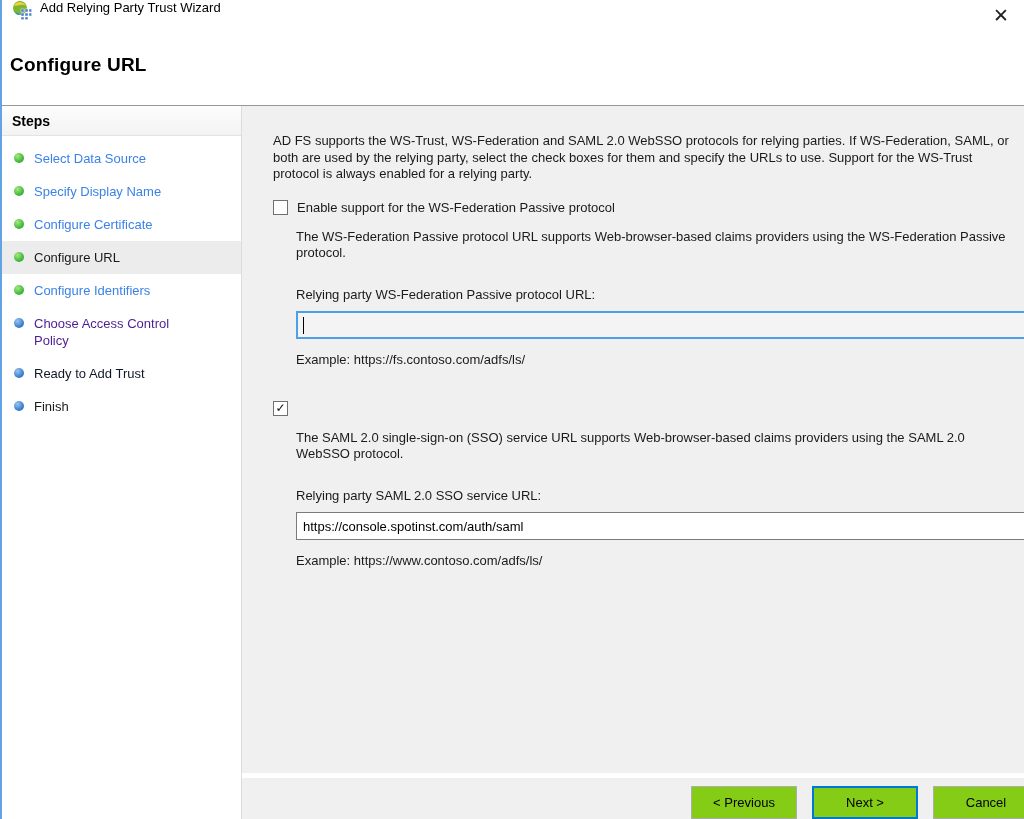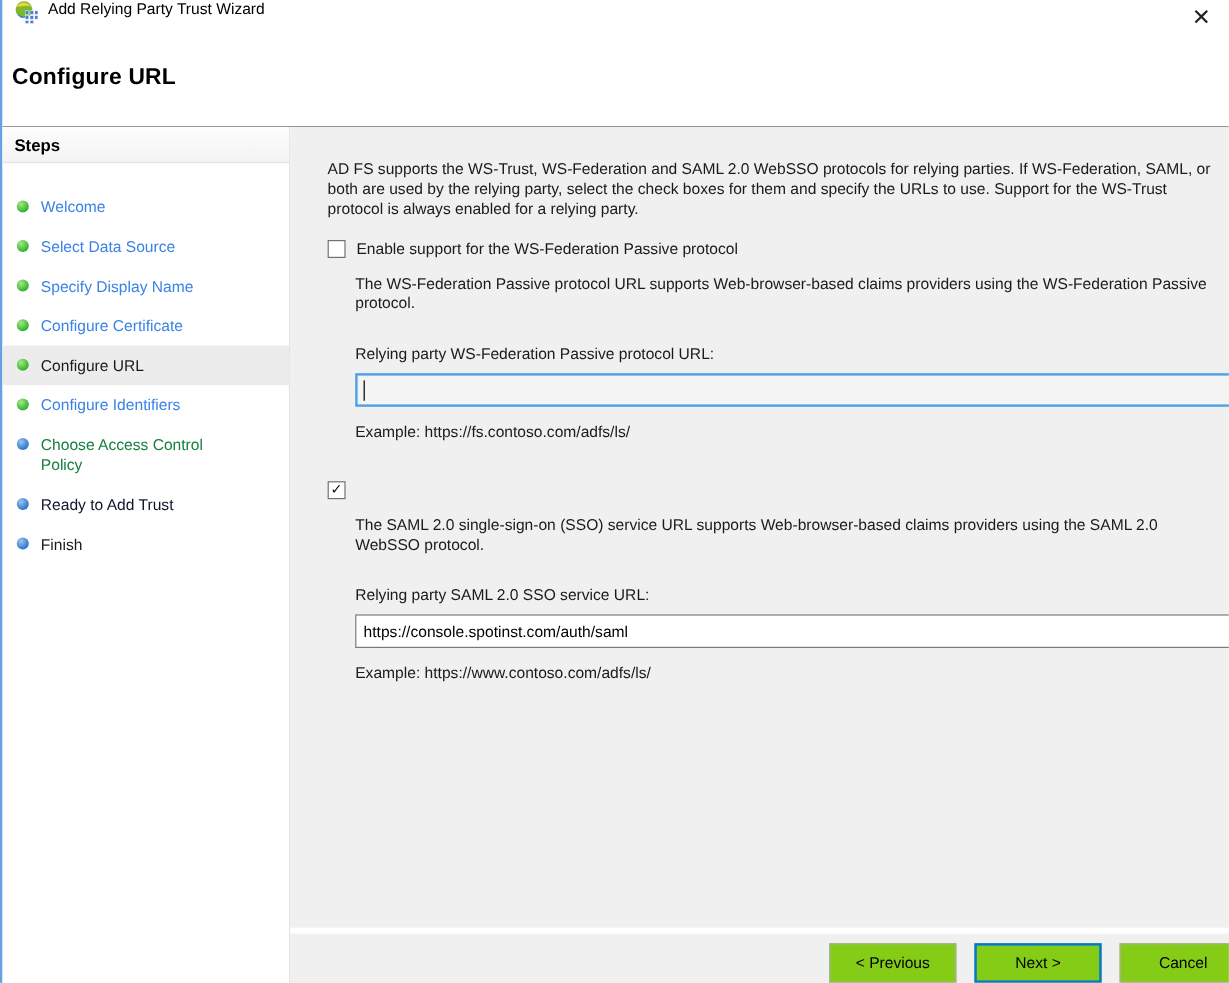--- a/index.html
+++ b/index.html
@@ -34,21 +34,21 @@
   
   .content {
     height:714px; display:flex;
     border-top:1px solid #989898;
   }
 
   
   .sidebar {
     width:240px; flex:none; background:#ffffff;
     border-right:1px solid #dcdcdc;
-    display:flex; flex-direction:column;gap:14px;
+    display:flex; flex-direction:column;
   }
   .steps-header {
     padding:7px 10px 6px 10px;
     font-size:14px; font-weight:bold; color:#000;
     background:linear-gradient(#fdfdfd,#f3f3f3);
     border-bottom:1px solid #e3e3e3;
   }
   .steps-list { padding-top:6px; }
   .step {
     display:flex; gap:10px;
@@ -136,45 +136,41 @@
   <div class="page-title">Configure URL</div>
 </div>
 
 <div class="content">
 
   <div class="sidebar">
     <div class="steps-header">Steps</div>
     <div class="steps-list">
       <div class="step">
         <span class="dot done"></span>
-        <span class="step-label">Welcome</span>
-      </div>
-      <div class="step">
-        <span class="dot done"></span>
         <span class="step-label">Select Data Source</span>
       </div>
       <div class="step">
         <span class="dot done"></span>
         <span class="step-label">Specify Display Name</span>
       </div>
       <div class="step">
         <span class="dot done"></span>
         <span class="step-label">Configure Certificate</span>
       </div>
       <div class="step current">
         <span class="dot done"></span>
         <span class="step-label">Configure URL</span>
       </div>
       <div class="step">
         <span class="dot done"></span>
         <span class="step-label">Configure Identifiers</span>
       </div>
       <div class="step">
         <span class="dot todo"></span>
-        <span class="step-label" style="color:#15803d">Choose Access Control Policy</span>
+        <span class="step-label" style="color:#4c1d95">Choose Access Control Policy</span>
       </div>
       <div class="step">
         <span class="dot todo"></span>
         <span class="step-label" style="color:#0f172a">Ready to Add Trust</span>
       </div>
       <div class="step">
         <span class="dot todo"></span>
         <span class="step-label" style="color:#1a1a1a">Finish</span>
       </div>
     </div>

